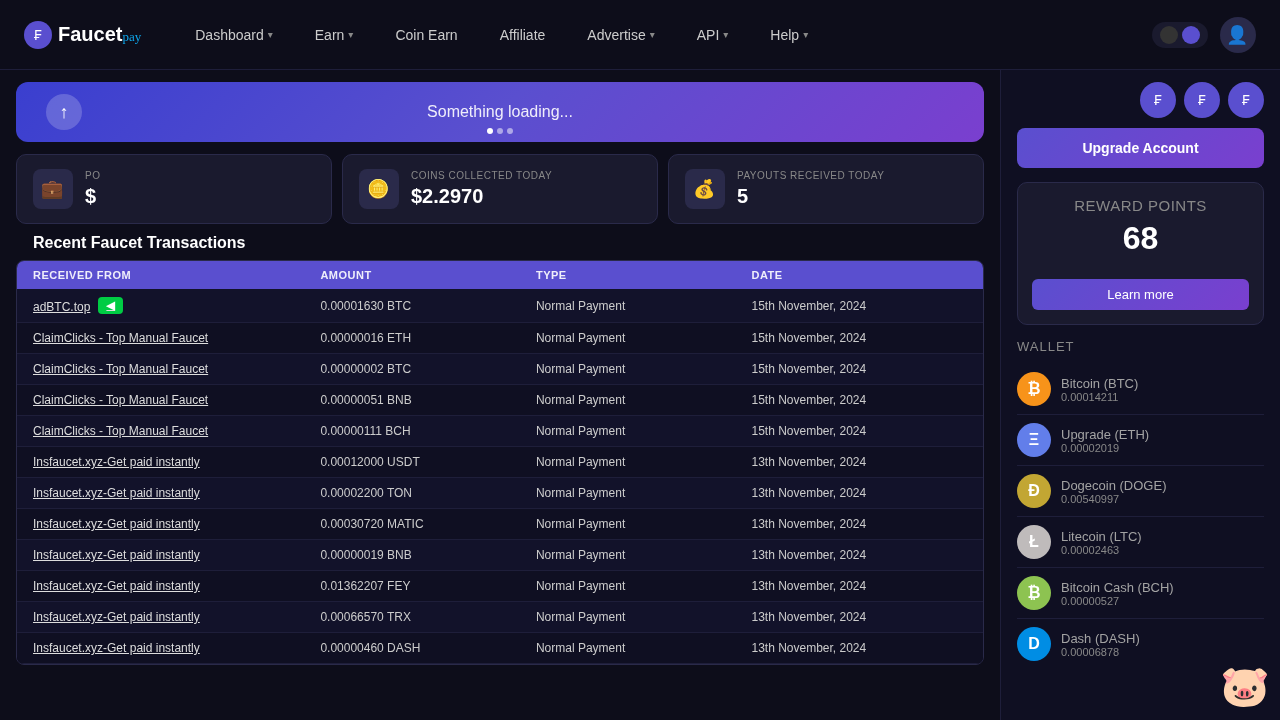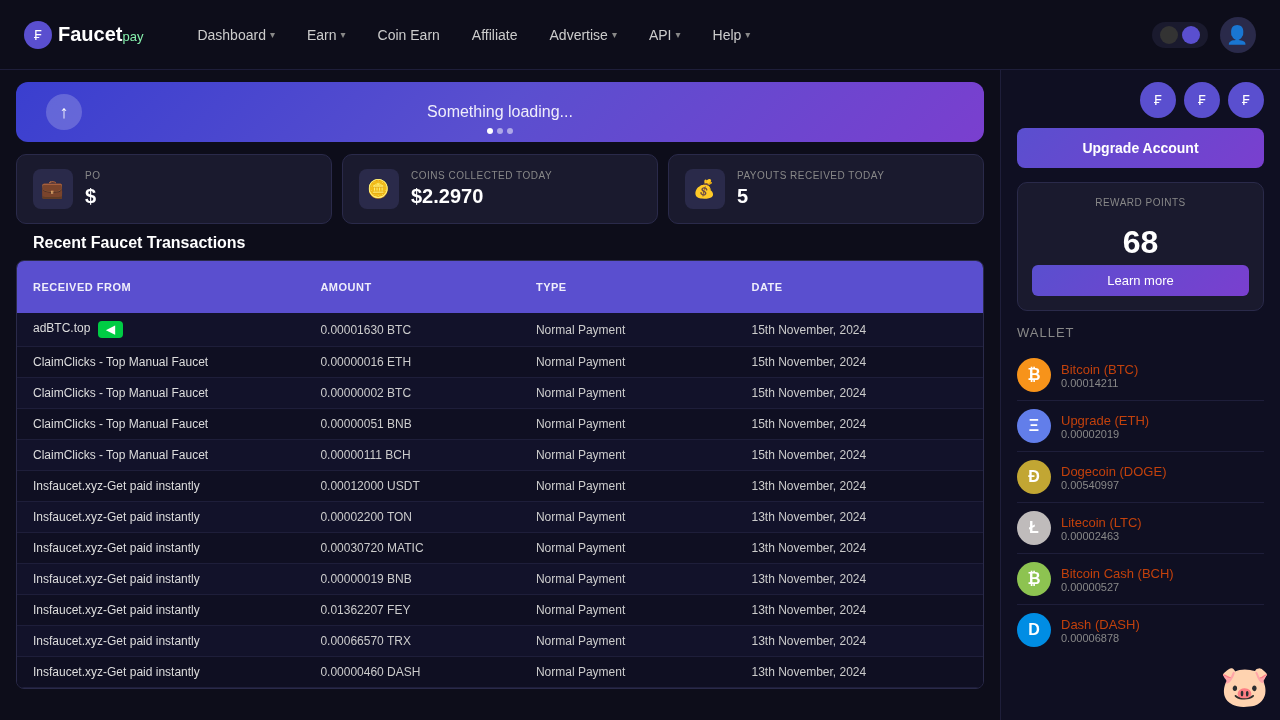--- a/index.html
+++ b/index.html
@@ -39,28 +39,29 @@
       align-items: center;
       justify-content: center;
       font-size: 14px;
     }
     .logo-text {
       font-size: 20px;
       font-weight: 700;
       color: #fff;
     }
     .logo-text span {
-      color: #86efac;
+      color: #0ea5e9;
       font-size: 13px;
       font-weight: 400;
+      font-family: Liberation Serif, serif;
     }
     .nav-items {
       display: flex;
       align-items: center;
-      gap: 4px;
+      gap: 14px;
       flex: 1;
     }
     .nav-item {
       padding: 8px 14px;
       border-radius: 6px;
       cursor: pointer;
       font-size: 14px;
       color: #ccc;
       display: flex;
       align-items: center;
@@ -208,21 +209,21 @@
     }
     .table-container {
       border-radius: 8px;
       overflow: hidden;
       border: 1px solid #2a2a4a;
     }
     .table-header {
       background: #5a4fcf;
       display: grid;
       grid-template-columns: 2fr 1.5fr 1.5fr 1.5fr;
-      padding: 20px 16px;
+      padding: 8px 16px;
     }
     .th {
       font-size: 11px;
       font-weight: 600;
       color: rgba(255,255,255,0.9);
       text-transform: uppercase;
       letter-spacing: 0.5px;
     }
     .table-body {}
     .table-row {
@@ -234,22 +235,23 @@
       align-items: center;
     }
     .table-row:nth-child(even) { background: #0f0f22; }
     .td {
       font-size: 12px;
       color: #ccc;
     }
     .td.from {
       color: #ddd;
       display: flex;
-      align-items: flex-start;
+      align-items: flex-end;
       gap: 8px;
+      text-decoration: underline;
     }
     .arrow-indicator {
       display: inline-block;
       background: #00cc44;
       color: #fff;
       padding: 2px 8px;
       border-radius: 4px;
       font-size: 11px;
       font-weight: 700;
     }
@@ -297,31 +299,31 @@
 
     .reward-section {
       background: #1a1a2e;
       border-radius: 10px;
       padding: 14px;
       text-align: center;
       margin-bottom: 14px;
       border: 1px solid #2a2a4a;
     }
     .reward-label {
-      font-size: 10px;
+      font-size: 15px;
       color: #888;
       text-transform: uppercase;
       letter-spacing: 0.5px;
-      margin-bottom: 16px;
+      margin-bottom: 6px;
     }
     .reward-value {
       font-size: 32px;
       font-weight: 700;
       color: #fff;
-      margin-bottom: 4px;
+      margin-bottom: 22px;
     }
     .learn-btn {
       background: linear-gradient(135deg, #5a4fcf, #7a3fcf);
       border: none;
       border-radius: 6px;
       color: #fff;
       font-size: 13px;
       padding: 8px 20px;
       cursor: pointer;
       width: 100%;
@@ -351,21 +353,21 @@
       display: flex;
       align-items: center;
       justify-content: center;
       font-size: 16px;
       flex-shrink: 0;
       font-weight: 700;
     }
     .wallet-info {}
     .wallet-name {
       font-size: 13px;
-      color: #c2410c;
+      color: #a3a3a3;
       font-weight: 500;
     }
     .wallet-amount {
       font-size: 11px;
       color: #888;
     }
 
     
     .mascot {
       position: fixed;

